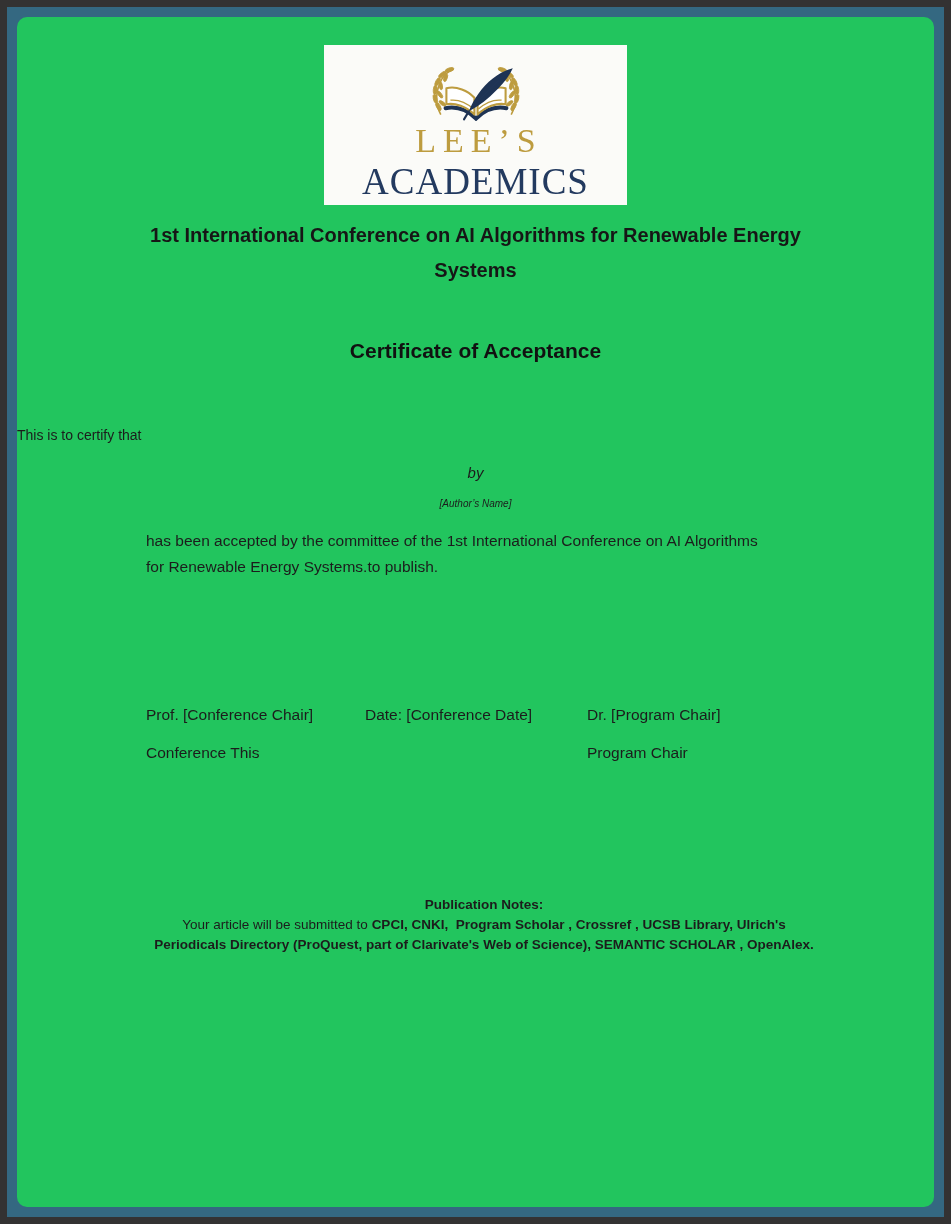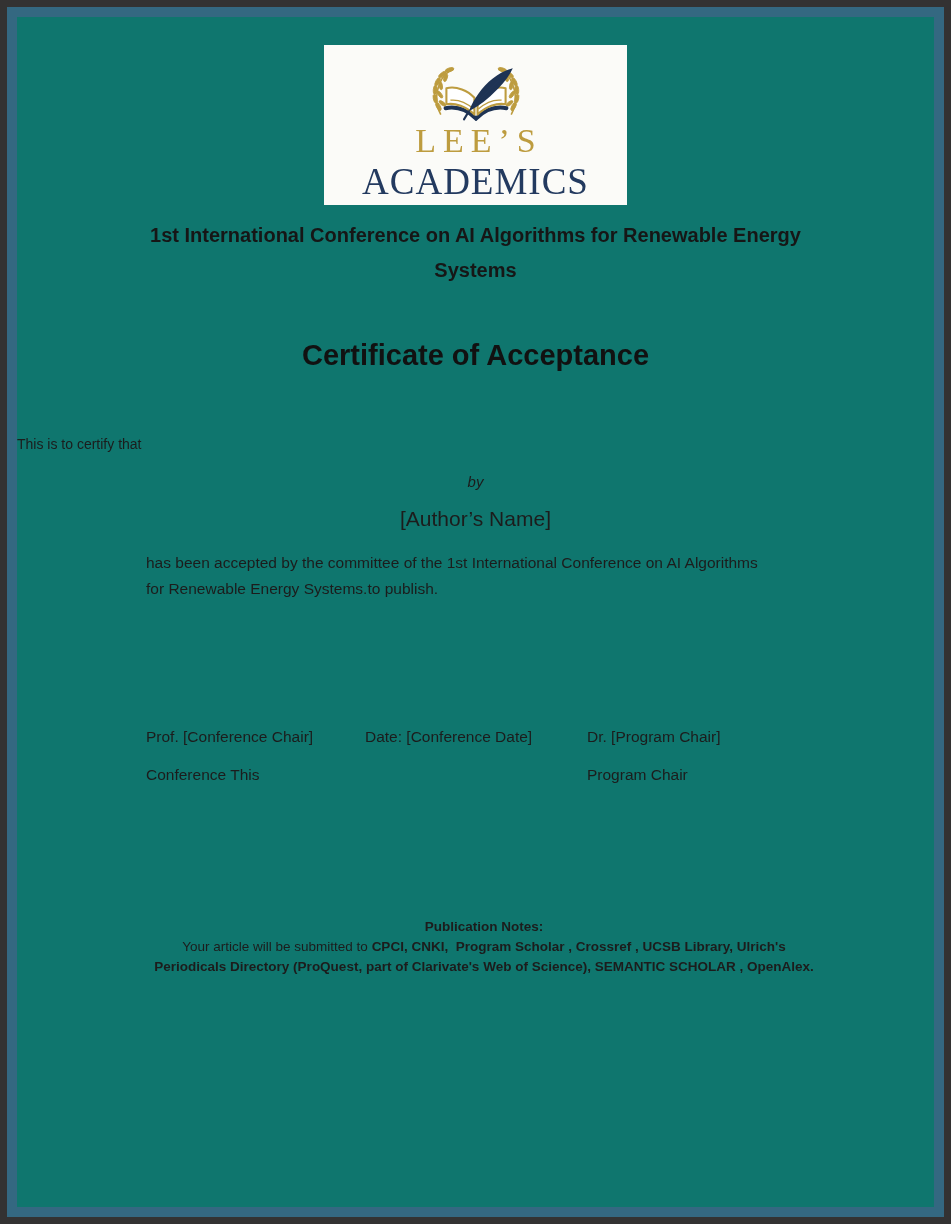--- a/index.html
+++ b/index.html
@@ -14,23 +14,24 @@
     padding:7px;
     background:#333232;
   }
   .border-inner{
     width:100%; height:100%;
     padding:10px;
     background:#346881;
   }
   .page{
     width:100%; height:100%;
-    background:#0f766e;
+    background:#22c55e;
     position:relative;
     overflow:hidden;
+    border-radius:10px;
   }
   
   .logo-block{
     width:303px; height:160px;
     margin:28px auto 0;
     background:#fbfbf8;
     display:flex; flex-direction:column; align-items:center;
   }
   .emblem{ margin-top:20px; }
   .brand-top{
@@ -53,21 +54,21 @@
     margin:13px auto 0;
     max-width:670px;
     text-align:center;
     font-size:20px; font-weight:bold;
     line-height:35px;
     color:#161616;
   }
   .cert-title{
     margin-top:51px;
     text-align:center;
-    font-size:29px; font-weight:bold;
+    font-size:21px; font-weight:bold;
     color:#111;
   }
   
   .intro-line{
     margin-top:64px;
     font-size:14px;
   }
   .paper-title{
     margin-top:16px;
     text-align:center;
@@ -76,21 +77,21 @@
   .paper-title .bracket{ font-style:normal; }
   .paper-title .ital{ font-style:italic; }
   .by-line{
     margin-top:21px;
     text-align:center;
     font-size:15px; font-style:italic;
   }
   .author-line{
     margin-top:17px;
     text-align:center;
-    font-size:21px; 
+    font-size:10px; font-style:italic;
   }
   .body-par{
     margin:19px 0 0 129px;
     width:618px;
     font-size:15.5px;
     line-height:26px;
     text-align:left;
   }
   
   .sig-area{ margin:126px 0 0 129px; font-size:15.5px; }

